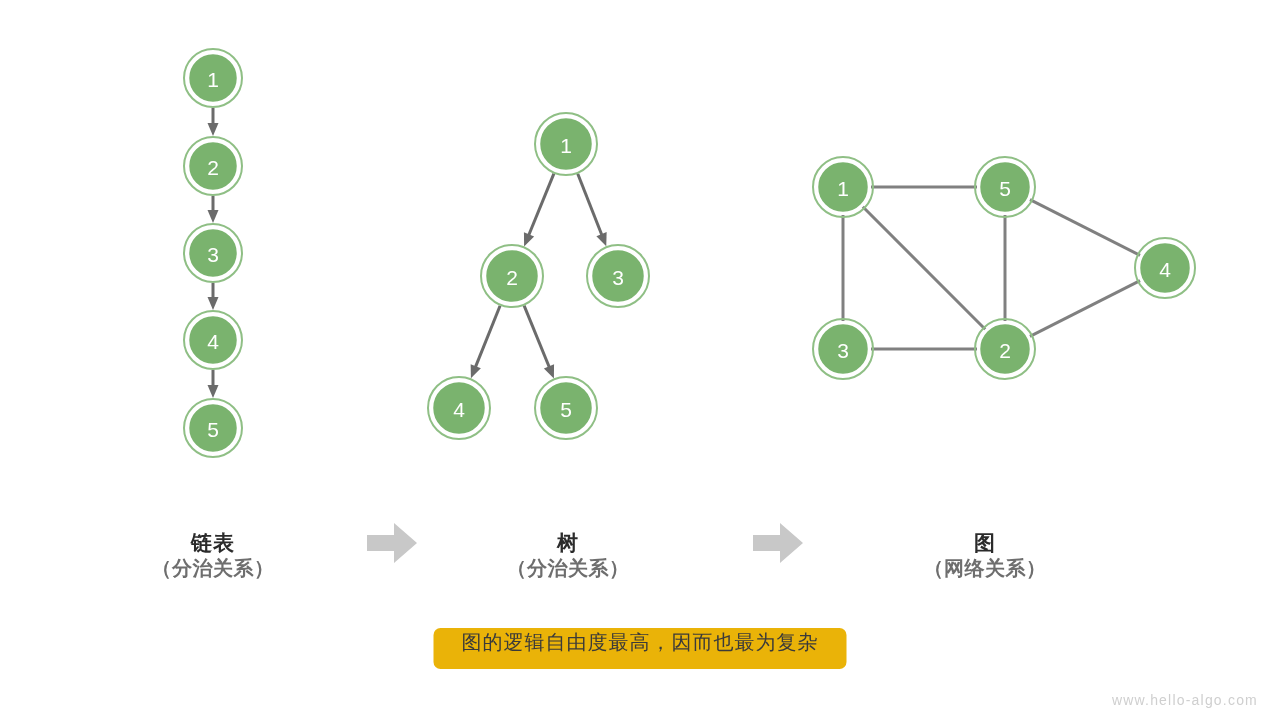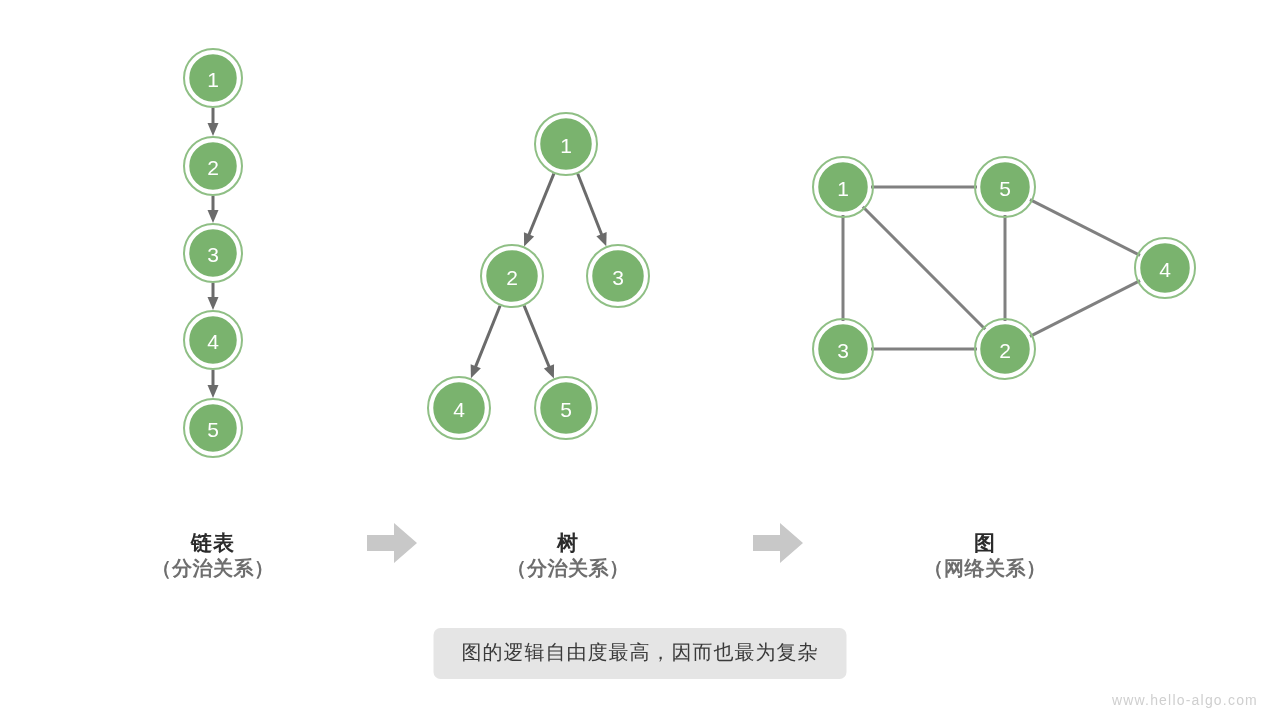--- a/index.html
+++ b/index.html
@@ -88,23 +88,23 @@
     width: 50px;
     height: 42px;
     transform: translate(-50%, -50%);
   }
   .step-arrow svg { display:block; width:100%; height:100%; }
 
   .caption-box {
     position: absolute;
     left: 50%;
     transform: translateX(-50%);
-    background: #e5e5e5;
+    background: #eab308;
     border-radius: 7px;
-    padding: 11px 28px 13px 28px;
+    padding: 1px 28px 13px 28px;
     font-size: 20px;
     color: #3a3a3a;
     letter-spacing: 1px;
     white-space: nowrap;
   }
 
   .watermark {
     position: absolute;
     right: 22px;
     bottom: 12px;

